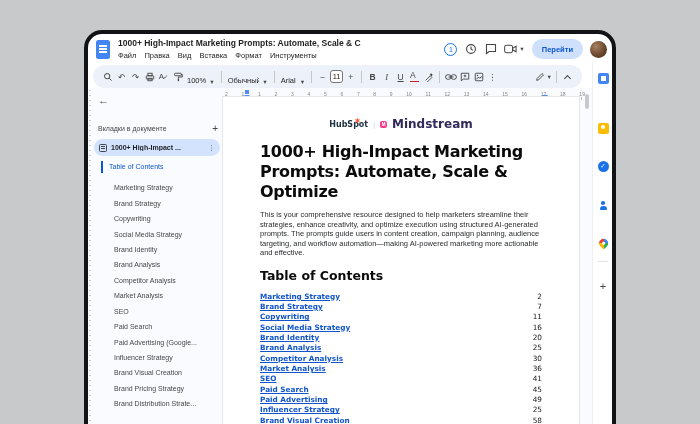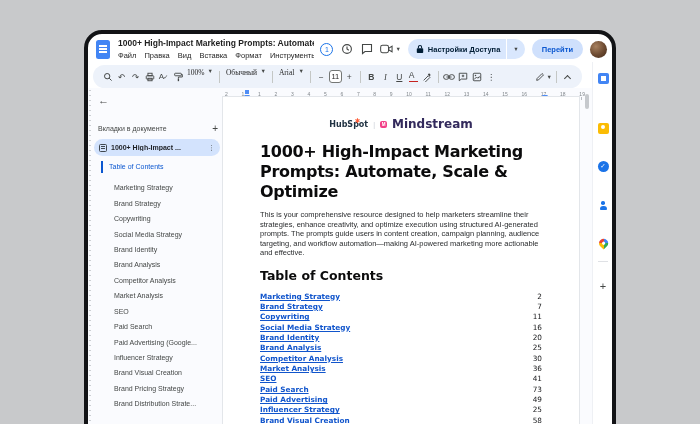--- a/index.html
+++ b/index.html
@@ -34,21 +34,21 @@
             color:#0b57d0; display:flex; align-items:center; }
   .avatar { width:17px; height:17px; border-radius:50%;
             background:radial-gradient(circle at 35% 32%, #a8815f 0%, #6b4930 55%, #3f2a1a 100%); }
 
   
   .toolbar { position:absolute; top:31px; left:5px; width:489px; height:23px; background:#edf2fa;
              border-radius:12px; display:flex; align-items:center; padding:0 8px; gap:1px; }
   .tb { min-width:13px; height:17px; display:flex; align-items:center; justify-content:center;
         font-size:8.5px; color:#444746; border-radius:3px; }
   .tb svg { width:10px; height:10px; }
-  .tb-txt { font-size:7.5px; color:#1f1f1f; display:flex; align-items:flex-start; padding:0 2px; height:17px;font-family:Liberation Serif, serif; }
+  .tb-txt { font-size:7.5px; color:#1f1f1f; display:flex; align-items:flex-end; padding:0 2px; height:17px; }
   .sep { width:1px; height:12px; background:#c4c7c5; margin:0 3px; flex:none; }
   .size-box { width:13px; height:13px; border:1px solid #747775; border-radius:3px; background:#fff;
               font-size:7.5px; color:#1f1f1f; display:flex; align-items:center; justify-content:center; }
   .b-bold { font-weight:700; } .b-italic { font-style:italic; font-family:"Liberation Serif",serif; }
   .b-under { text-decoration:underline; }
   .b-color { border-bottom:1.5px solid #c5221f; line-height:9px; height:11px; min-width:9px; }
   .spacer { flex:1; }
   .chev-up { width:5px; height:5px; border-top:1.2px solid #444746; border-right:1.2px solid #444746;
              transform:rotate(-45deg); margin-top:3px; }
 
@@ -165,32 +165,20 @@
         <svg viewBox="0 0 12 12">
               <path d="M1.5 1.5 h9 v7 h-6.5 l-2.5 2 z" fill="none" stroke="#444746" stroke-width="1.1"></path>
             </svg>
       </div>
       <div class="meet-wrap">
         <svg viewBox="0 0 14 10" style="width:13px;height:10px">
               <rect x="0.7" y="1" width="8.5" height="8" rx="2" fill="none" stroke="#444746" stroke-width="1.1"></rect>
               <path d="M9.5 4 L13 2 V8 L9.5 6 z" fill="none" stroke="#444746" stroke-width="1.1"></path>
             </svg>
         <span class="caret">▼</span>
-      </div>
-      <div class="share-btn">
-        <div class="share-main">
-          <svg viewBox="0 0 10 12" style="width:8px;height:10px">
-                <rect x="1" y="5" width="8" height="6" rx="1" fill="#001d35"></rect>
-                <path d="M3 5 V3.5 a2 2 0 0 1 4 0 V5" fill="none" stroke="#001d35" stroke-width="1.3"></path>
-              </svg>
-          <span>Настройки Доступа</span>
-        </div>
-        <div class="share-caret">
-          <span class="caret">▼</span>
-        </div>
       </div>
       <div class="go-btn">Перейти</div>
       <div class="avatar"></div>
     </div>
   </div>
 
   <div class="toolbar">
     <div class="tb">
       <svg viewBox="0 0 12 12">
             <circle cx="5" cy="5" r="3.2" fill="none" stroke="#444746" stroke-width="1.2"></circle>
@@ -389,21 +377,21 @@
           <div class="toc-row">
         <span class="toc-link">Market Analysis</span>
         <span class="toc-page">36</span>
       </div>
           <div class="toc-row">
         <span class="toc-link">SEO</span>
         <span class="toc-page">41</span>
       </div>
           <div class="toc-row">
         <span class="toc-link">Paid Search</span>
-        <span class="toc-page">73</span>
+        <span class="toc-page">45</span>
       </div>
           <div class="toc-row">
         <span class="toc-link">Paid Advertising</span>
         <span class="toc-page">49</span>
       </div>
           <div class="toc-row">
         <span class="toc-link">Influencer Strategy</span>
         <span class="toc-page">25</span>
       </div>
           <div class="toc-row">

